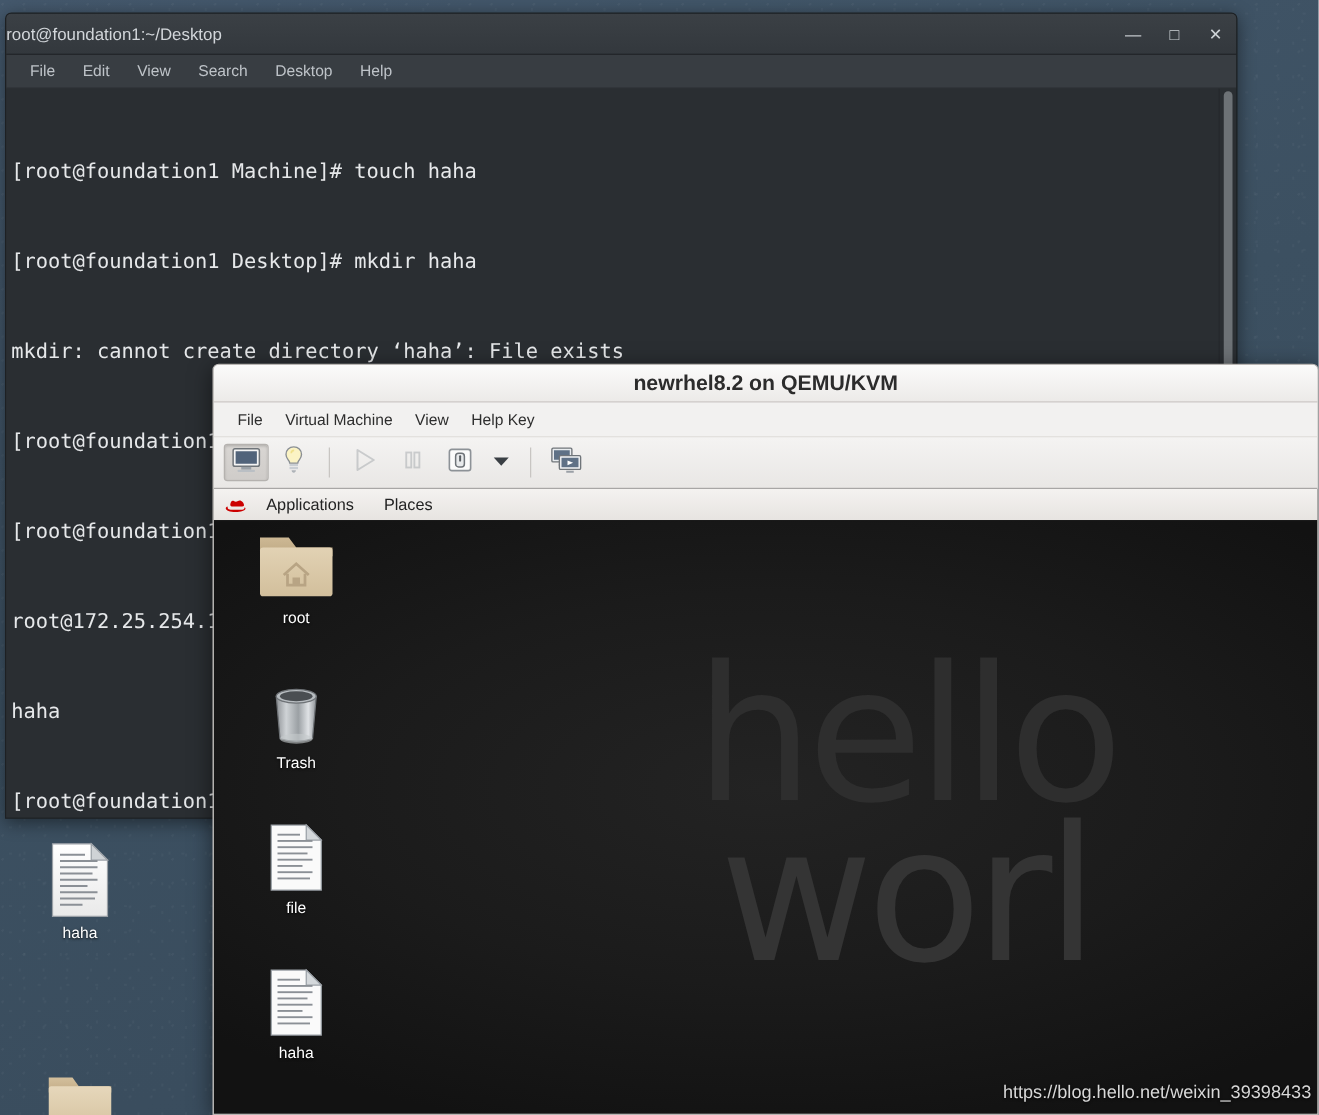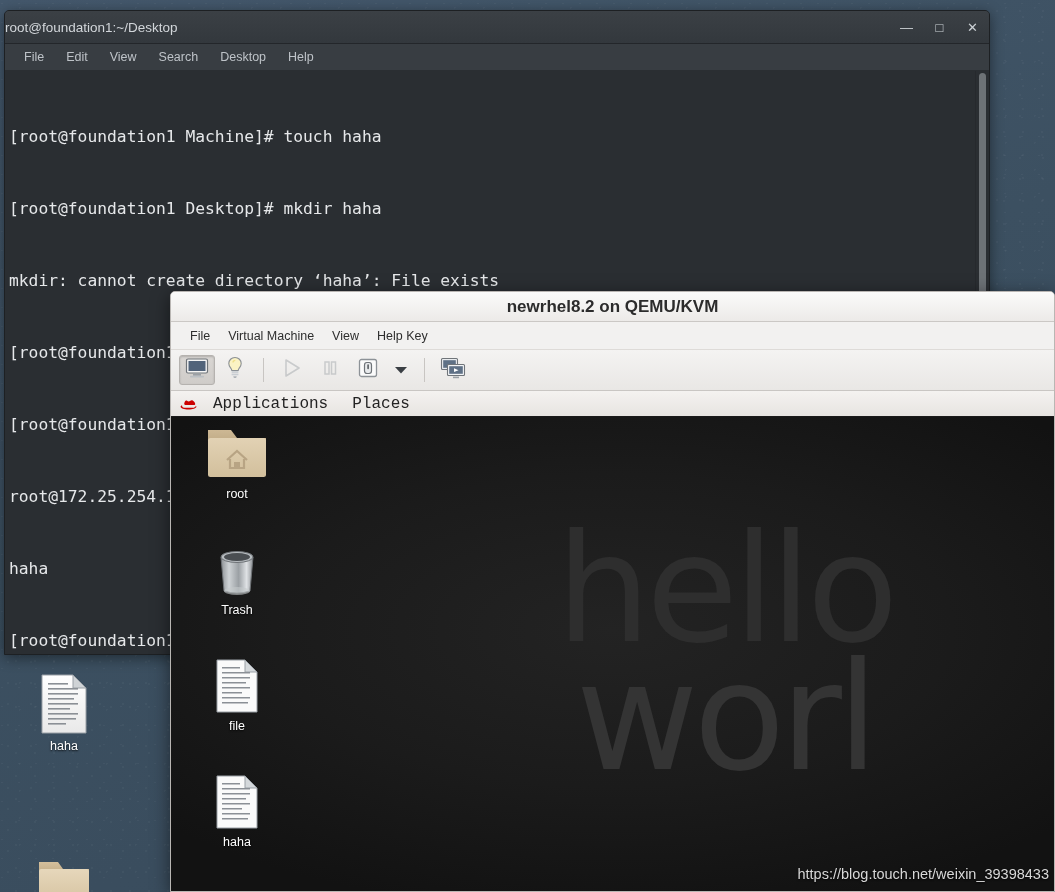--- a/index.html
+++ b/index.html
@@ -222,25 +222,25 @@
   }
   #gnome-panel {
     height: 26px;
     background: linear-gradient(180deg, #f4f2f0 0%, #e7e4e1 100%);
     border-bottom: 1px solid #1a1a1a;
     display: flex; align-items: center;
     padding-left: 8px;
     gap: 4px;
   }
   .panel-item {
-    font-size: 16px;
+    font-size: 13px;
     color: #232323;
     padding: 2px 10px;
     cursor: pointer;
-    font-family: Liberation Mono, monospace;
+    font-family: Liberation Sans, sans-serif;
   }
   #redhat-logo { width: 20px; height: 18px; display: flex; align-items: center; justify-content: center; }
 
   #guest-desktop {
     position: absolute;
     left: 0; right: 0; top: 26px; bottom: 0;
     background:
       radial-gradient(ellipse 70% 60% at 50% 45%, #232323 0%, #1b1b1b 55%, #121212 100%);
     overflow: hidden;
   }
@@ -567,15 +567,15 @@
               </g>
             </svg>
           </div>
           <div class="caption">haha</div>
         </div>
 
       </div>
     </div>
   </div>
 
-  <div id="watermark">https://blog.touch.net/weixin_39398433</div>
+  <div id="watermark">https://blog.hello.net/weixin_39398433</div>
 
 </div>
 
 </body></html>

